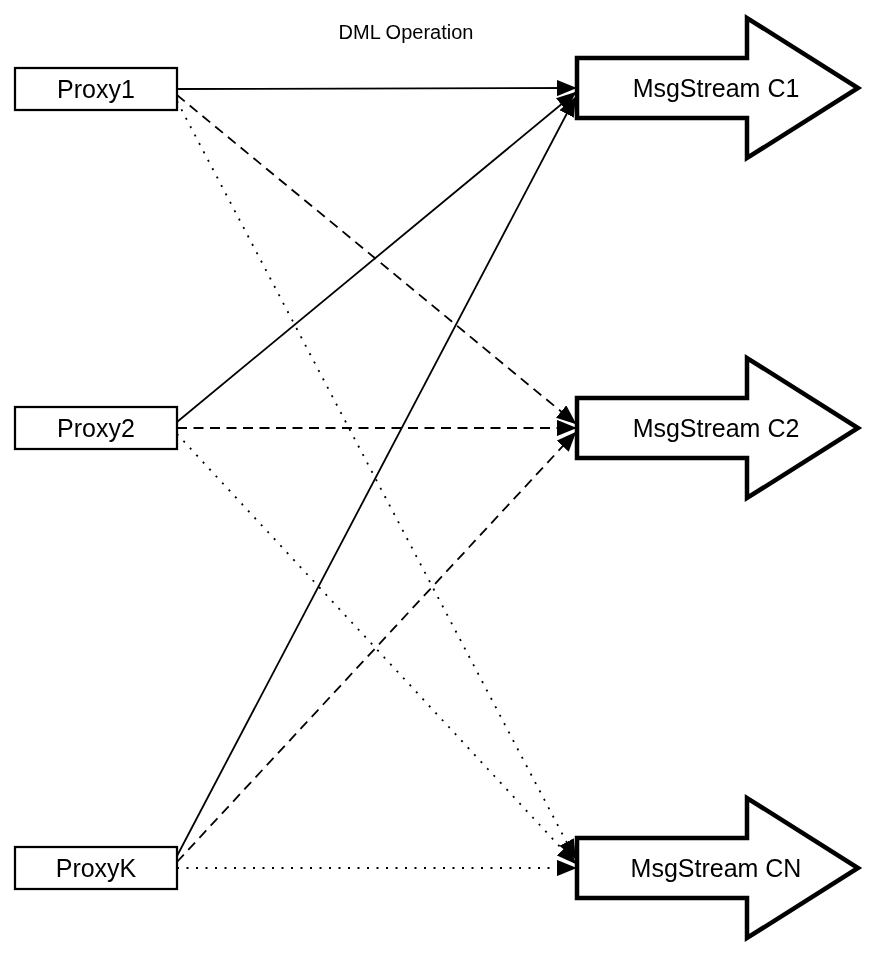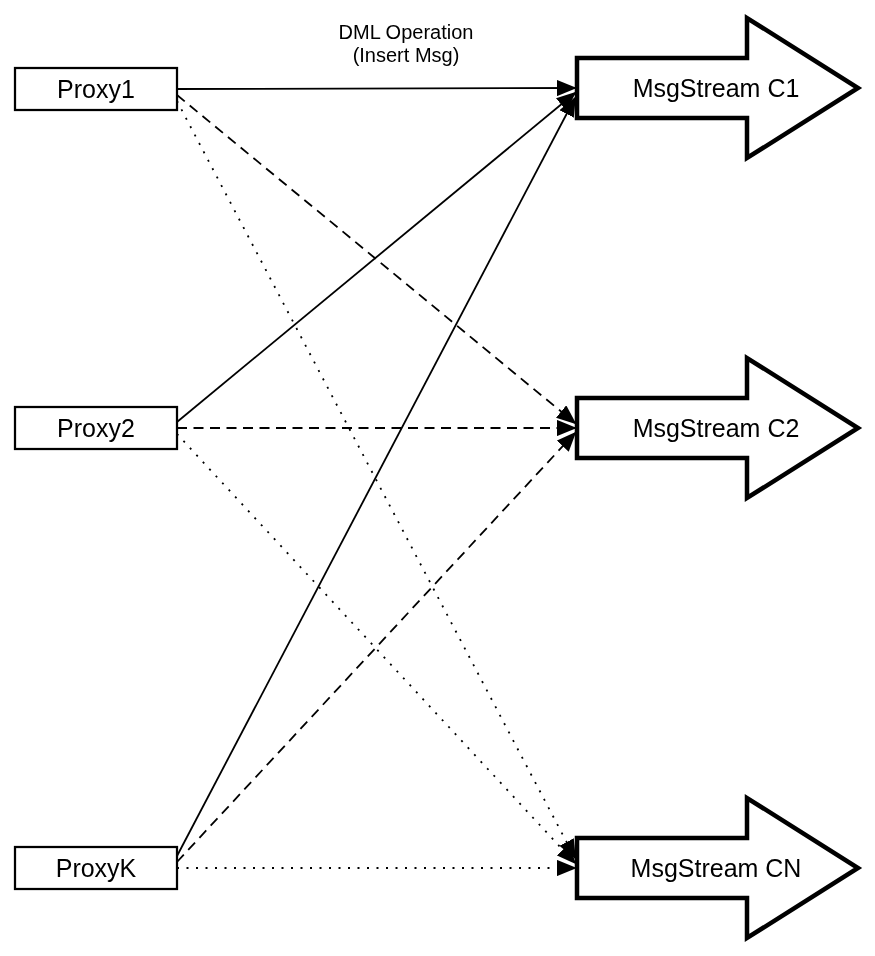--- a/index.html
+++ b/index.html
@@ -98,15 +98,14 @@
         <polygon points="577,398 747,398 747,358 858,428 747,498 747,458 577,458" class="stream-shape"></polygon>
         <text x="716" y="437" class="node-label">MsgStream C2</text>
       </g>
       <g>
         <polygon points="577,838 747,838 747,798 858,868 747,938 747,898 577,898" class="stream-shape"></polygon>
         <text x="716" y="877" class="node-label">MsgStream CN</text>
       </g>
     </svg>
   <div class="dml-label">
     <div>DML Operation</div>
-    <div>(Insert Msg)</div>
   </div>
 </div>
 
 </body></html>

